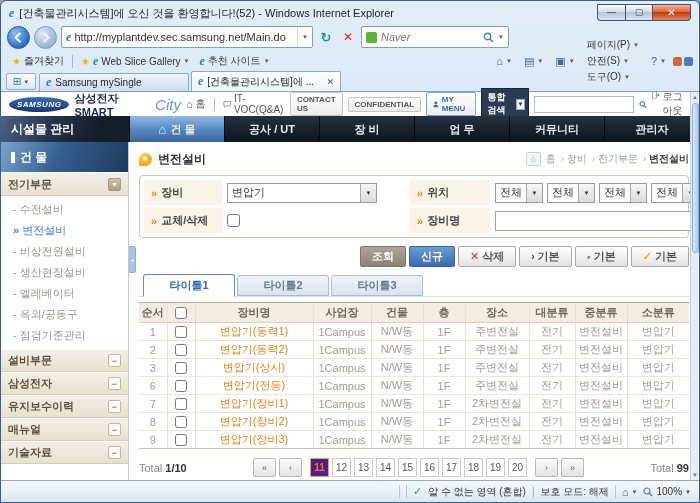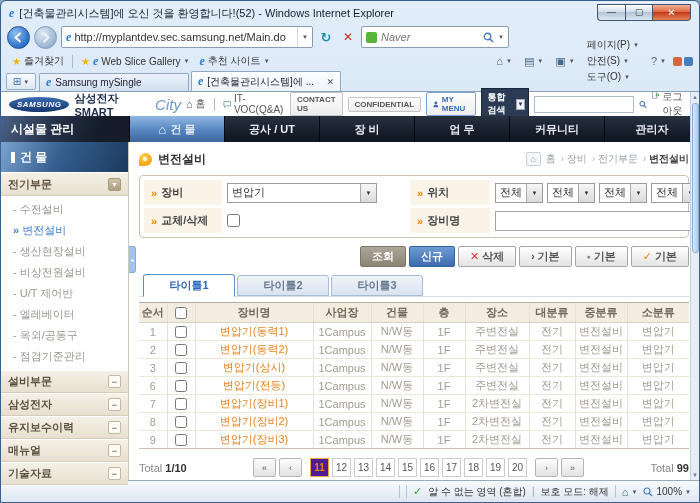--- a/index.html
+++ b/index.html
@@ -355,30 +355,27 @@
 
             <div class="sb-item">
               <span class="mark"></span><span>수전설비</span>
             </div>
 
             <div class="sb-item active">
               <span class="mark"></span><span>변전설비</span>
             </div>
 
             <div class="sb-item">
+              <span class="mark"></span><span>비상전원설비</span>
+            </div>
+
+            <div class="sb-item">
               <span class="mark"></span><span>생산현장설비</span>
             </div>
 
-            <div class="sb-item">
-              <span class="mark"></span><span>비상전원설비</span>
-            </div>
-
-            <div class="sb-item">
-              <span class="mark"></span><span>U/T 제어반</span>
-            </div>
 
             <div class="sb-item">
               <span class="mark"></span><span>엘레베이터</span>
             </div>
 
             <div class="sb-item">
               <span class="mark"></span><span>옥외/공동구</span>
             </div>
 
             <div class="sb-item">

